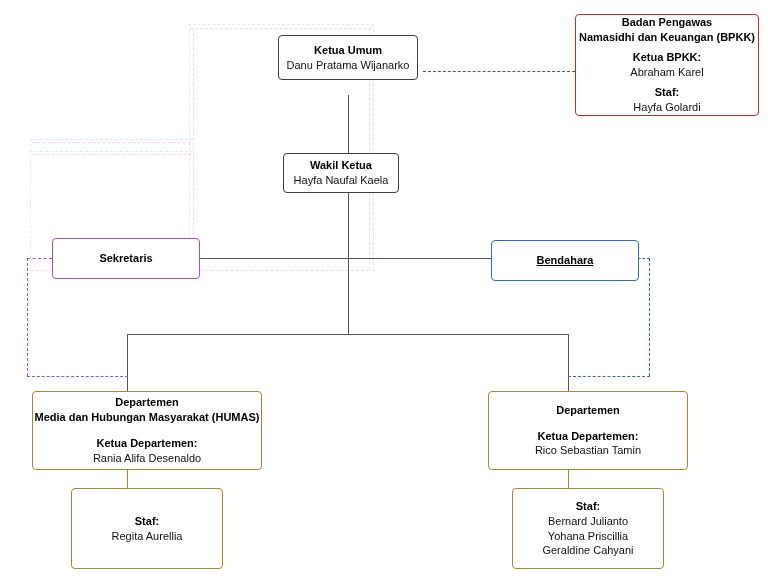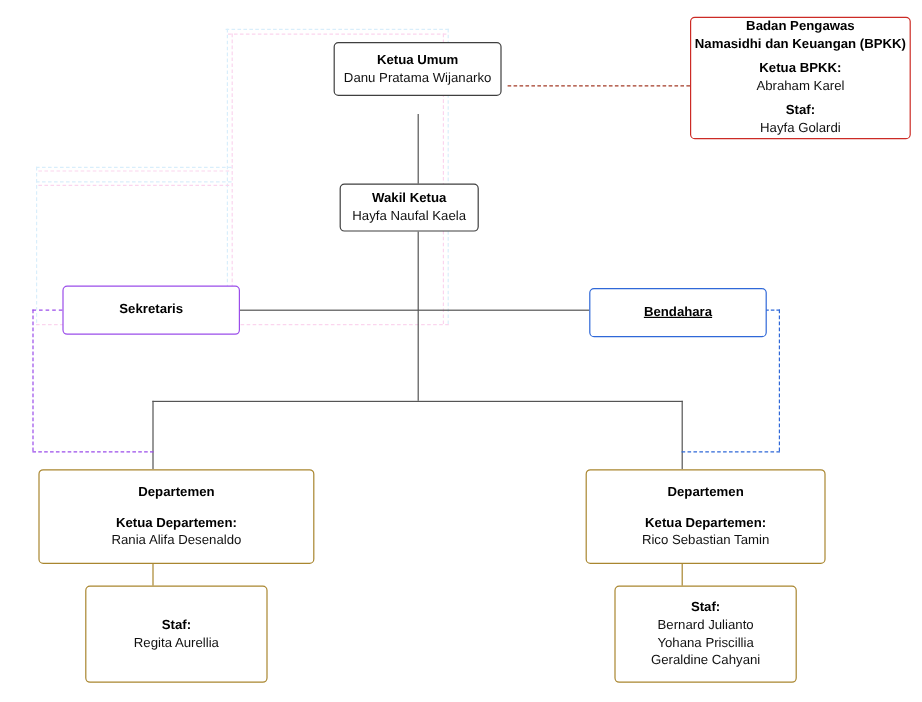--- a/index.html
+++ b/index.html
@@ -139,20 +139,21 @@
   <div class="node purple" style="left:52px; top:238px; width:148px; height:41px;">
     <div class="ttl">Sekretaris</div>
   </div>
 
   <div class="node blue" style="left:491px; top:240px; width:148px; height:41px;text-decoration:underline;">
     <div class="ttl">Bendahara</div>
   </div>
 
   <div class="node olive" style="left:12px; top:391px; width:230px; height:79px;">
     <div class="ttl">Departemen</div>
+    <div class="ttl">Media dan Hubungan Masyarakat (HUMAS)</div>
     <div class="gap"></div>
     <div class="ttl">Ketua Departemen:</div>
     <div class="sub">Rania Alifa Desenaldo</div>
   </div>
 
   <div class="node olive" style="left:468px; top:391px; width:200px; height:79px;">
     <div class="ttl">Departemen</div>
     <div class="gap"></div>
     <div class="ttl">Ketua Departemen:</div>
     <div class="sub">Rico Sebastian Tamin</div>

